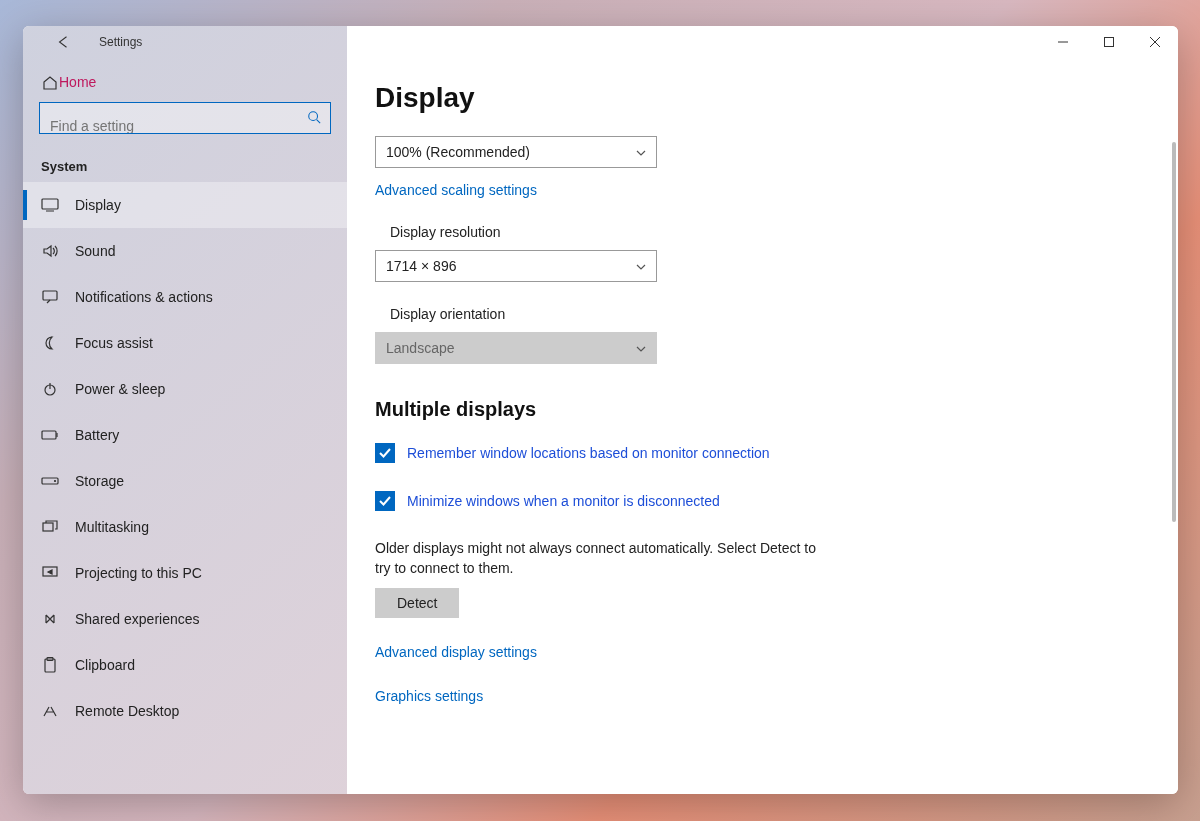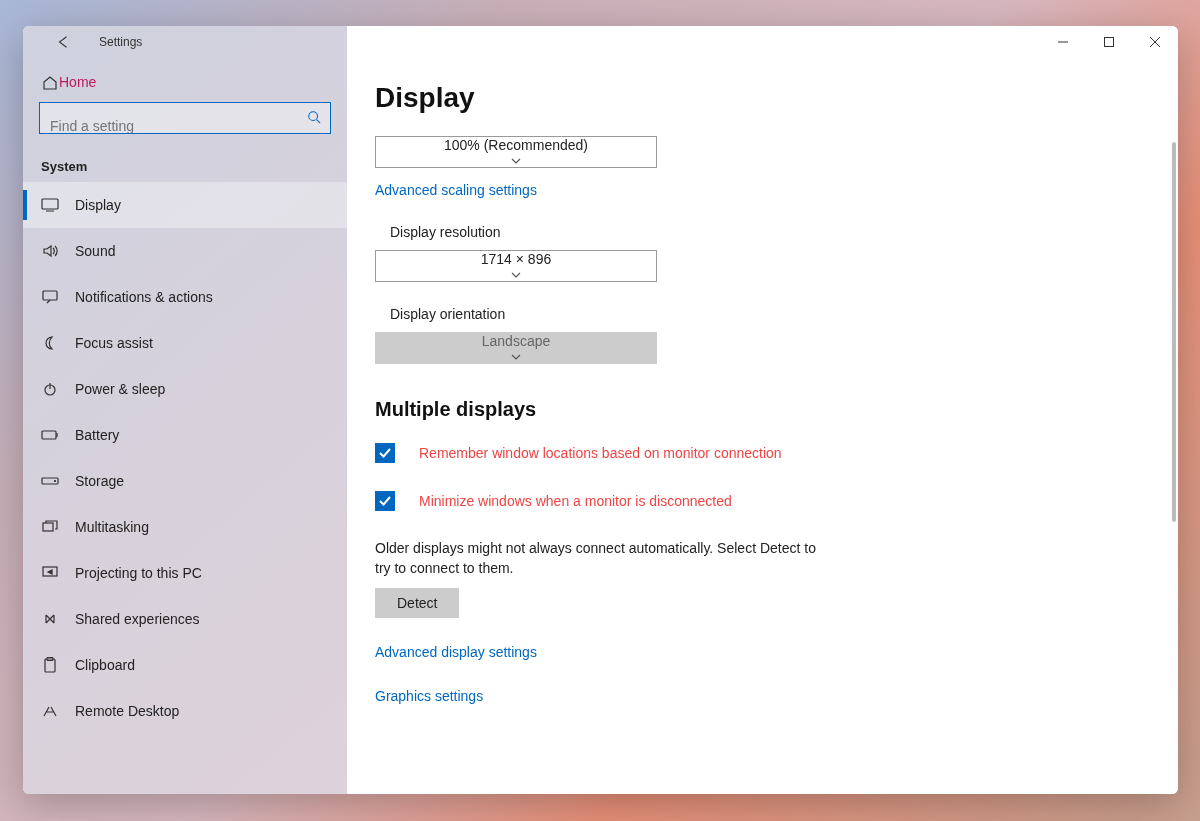--- a/index.html
+++ b/index.html
@@ -158,21 +158,20 @@
     height: 32px;
     border: 1px solid #999;
     background: #fff;
     display:flex;
     align-items:center;
     justify-content:space-between;
     padding: 0 10px;
     font-size: 14px;
     cursor: pointer;
     color:#222;
-    flex-direction:column;
   }
   .dropdown.disabled {
     background: #ccc;
     border-color: #ccc;
     color: #666;
     cursor: default;
   }
   .dropdown .chev { color:#555; font-size:12px; }
 
   .link {
@@ -189,23 +188,23 @@
   }
   h2.section-title {
     font-size: 20px;
     font-weight: 600;
     margin: 34px 0 22px 0;
     color:#111;
   }
   .check-row {
     display: flex;
     align-items: center;
-    gap: 24px;
-    font-size: 14px;
-    color:#ef4444;
+    gap: 12px;
+    font-size: 14px;
+    color:#1d4ed8;
     margin-bottom: 28px;
   }
   .checkbox {
     width: 20px;
     height: 20px;
     background: #0067c0;
     display:flex;
     align-items:center;
     justify-content:center;
     cursor:pointer;

